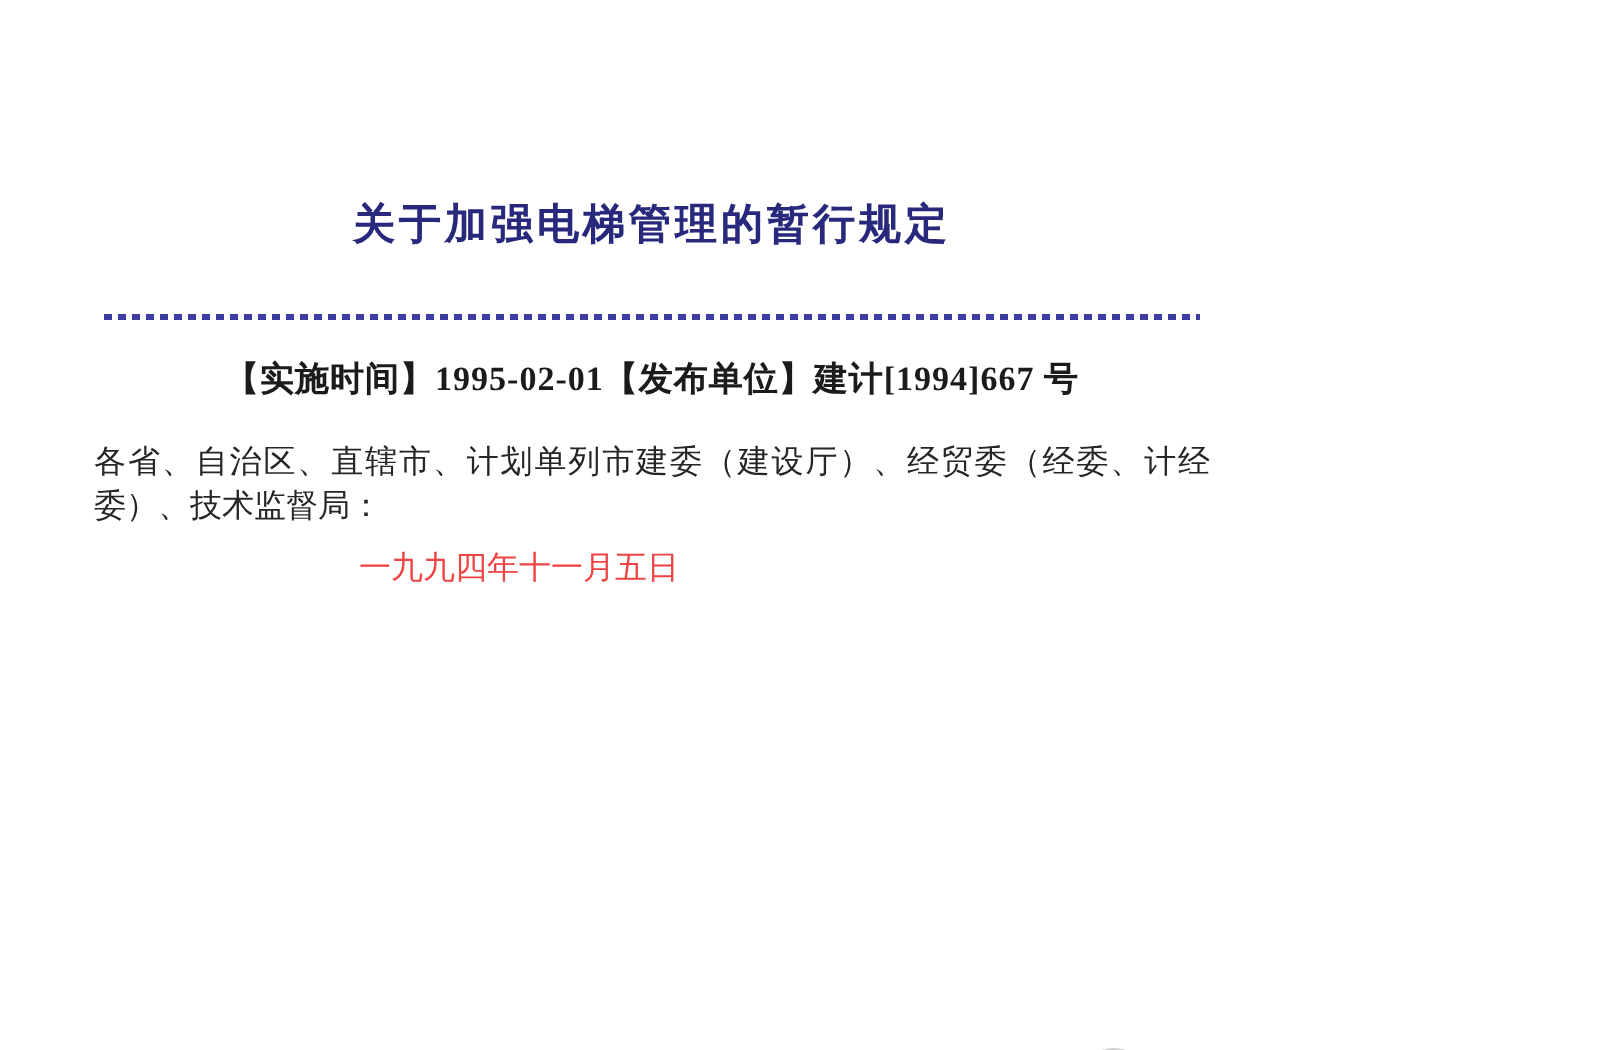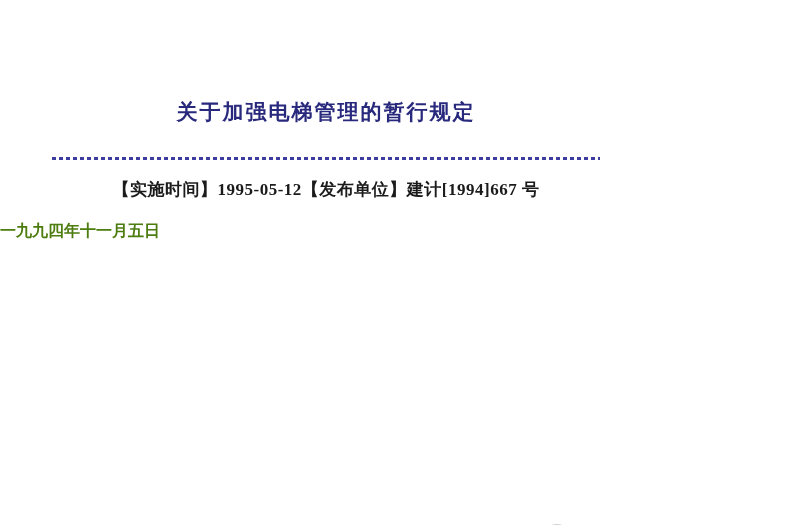--- a/index.html
+++ b/index.html
@@ -57,24 +57,23 @@
   }
   .body-block p {
     margin: 0;
   }
   .body-block p.indent {
     text-indent: 2em;
   }
   .date-line {
     margin-top: 8px;
     padding-right: 133px;
-    text-align: left;
+    text-align: center;
     font-size: 16px;
-    color: #4d7c0f;
-    font-weight: bold;
+    color: #ef4444;
   }
   
   .wm-wechat {
     position: absolute;
     left: 541px;
     top: 479px;
     opacity: 0.85;
   }
   .wm-account {
     position: absolute;
@@ -137,24 +136,25 @@
 </style>
 </head>
 <body>
 
 <div class="page">
 
   <h1 class="doc-title">关于加强电梯管理的暂行规定</h1>
 
   <div class="divider"></div>
 
-  <div class="meta-line">【实施时间】1995-05-12【发布单位】建计[1994]667 号</div>
+  <div class="meta-line">【实施时间】1995-02-01【发布单位】建计[1994]667 号</div>
 
 
   <div class="body-block">
+    <p>各省、自治区、直辖市、计划单列市建委（建设厅）、经贸委（经委、计经委）、技术监督局：</p>
   </div>
 
   <div class="date-line">一九九四年十一月五日</div>
 
   <div class="wm-wechat">
     <svg width="46" height="38" viewBox="0 0 46 38">
       <ellipse cx="16" cy="13" rx="14.5" ry="12" fill="#c8c8c8"></ellipse>
       <path d="M8 22 L5 29 L14 24 Z" fill="#c8c8c8"></path>
       <circle cx="11" cy="11" r="1.8" fill="#ffffff"></circle>
       <circle cx="21" cy="11" r="1.8" fill="#ffffff"></circle>

